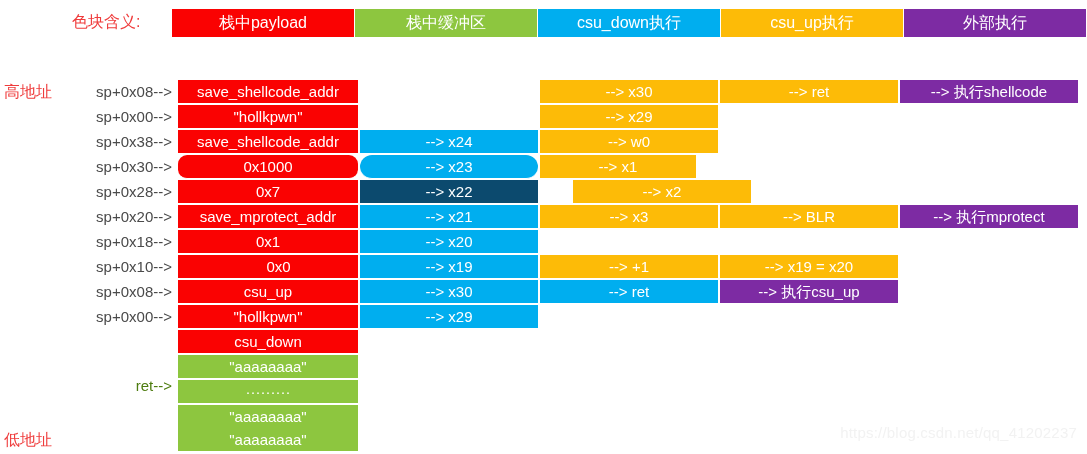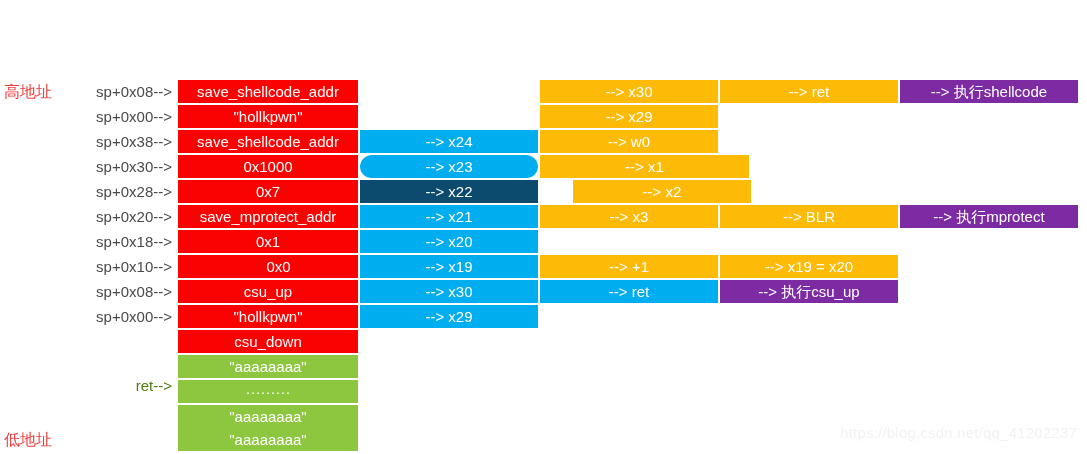--- a/index.html
+++ b/index.html
@@ -43,41 +43,51 @@
     position:absolute;right:10px;bottom:12px;
     color:#f2f2f2;font-size:15px;line-height:18px;white-space:nowrap;
     letter-spacing:0.2px;
   }
 </style>
 </head>
 <body>
 
 <div class="canvas">
 
+  <div class="legend">
+    <div class="legend-label">色块含义:</div>
+    <div id="legend-cells">
+        <div class="legend-cell" style="left: 172px; width: 182px; background: rgb(250, 2, 2);">栈中payload</div>
+        <div class="legend-cell" style="left: 355px; width: 182px; background: rgb(141, 198, 63);">栈中缓冲区</div>
+        <div class="legend-cell" style="left: 538px; width: 182px; background: rgb(0, 174, 239);">csu_down执行</div>
+        <div class="legend-cell" style="left: 721px; width: 182px; background: rgb(253, 187, 7);">csu_up执行</div>
+        <div class="legend-cell" style="left: 904px; width: 182px; background: rgb(125, 43, 163);">外部执行</div>
+      </div>
+  </div>
 
   <div class="side-label" id="high-addr-label" style="left: 4px; top: 83px;">高地址</div>
   <div class="side-label" id="low-addr-label" style="left: 4px; top: 431px;">低地址</div>
 
   <div id="rows-layer">
       <div class="addr" style="left: 60px; width: 112px; top: 80px; color: rgb(74, 74, 74);">sp+0x08--&gt;</div>
       <div class="cell" style="left: 178px; width: 180px; top: 80px; background: rgb(250, 2, 2);">save_shellcode_addr</div>
       <div class="cell" style="left: 540px; width: 178px; top: 80px; background: rgb(253, 187, 7);">--&gt; x30</div>
       <div class="cell" style="left: 720px; width: 178px; top: 80px; background: rgb(253, 187, 7);">--&gt; ret</div>
       <div class="cell" style="left: 900px; width: 178px; top: 80px; background: rgb(125, 43, 163);">--&gt; 执行shellcode</div>
       <div class="addr" style="left: 60px; width: 112px; top: 105px; color: rgb(74, 74, 74);">sp+0x00--&gt;</div>
       <div class="cell" style="left: 178px; width: 180px; top: 105px; background: rgb(250, 2, 2);">"hollkpwn"</div>
       <div class="cell" style="left: 540px; width: 178px; top: 105px; background: rgb(253, 187, 7);">--&gt; x29</div>
       <div class="addr" style="left: 60px; width: 112px; top: 130px; color: rgb(74, 74, 74);">sp+0x38--&gt;</div>
       <div class="cell" style="left: 178px; width: 180px; top: 130px; background: rgb(250, 2, 2);">save_shellcode_addr</div>
       <div class="cell" style="left: 360px; width: 178px; top: 130px; background: rgb(0, 174, 239);">--&gt; x24</div>
       <div class="cell" style="left: 540px; width: 178px; top: 130px; background: rgb(253, 187, 7);">--&gt; w0</div>
       <div class="addr" style="left: 60px; width: 112px; top: 155px; color: rgb(74, 74, 74);">sp+0x30--&gt;</div>
-      <div class="cell" style="left: 178px; width: 180px; top: 155px; background: rgb(250, 2, 2);">0x1000</div>
+      <div class="cell" style="left: 178px; width: 180px; top: 155px; background: rgb(250, 2, 2); border-radius: 9px;">0x1000</div>
       <div class="cell" style="left: 360px; width: 178px; top: 155px; background: rgb(0, 174, 239); border-radius: 12px;">--&gt; x23</div>
-      <div class="cell" style="left: 540px; width: 209px; top: 155px; background: rgb(253, 187, 7);">--&gt; x1</div>
+      <div class="cell" style="left: 540px; width: 156px; top: 155px; background: rgb(253, 187, 7);">--&gt; x1</div>
       <div class="addr" style="left: 60px; width: 112px; top: 180px; color: rgb(74, 74, 74);">sp+0x28--&gt;</div>
       <div class="cell" style="left: 178px; width: 180px; top: 180px; background: rgb(250, 2, 2);">0x7</div>
       <div class="cell" style="left: 360px; width: 178px; top: 180px; background: #0c4a6e;">--&gt; x22</div>
       <div class="cell" style="left: 540px; width: 178px; top: 180px; background: rgb(253, 187, 7); margin-left: 33px;">--&gt; x2</div>
       <div class="addr" style="left: 60px; width: 112px; top: 205px; color: rgb(74, 74, 74);">sp+0x20--&gt;</div>
       <div class="cell" style="left: 178px; width: 180px; top: 205px; background: rgb(250, 2, 2);">save_mprotect_addr</div>
       <div class="cell" style="left: 360px; width: 178px; top: 205px; background: rgb(0, 174, 239);">--&gt; x21</div>
       <div class="cell" style="left: 540px; width: 178px; top: 205px; background: rgb(253, 187, 7);">--&gt; x3</div>
       <div class="cell" style="left: 720px; width: 178px; top: 205px; background: rgb(253, 187, 7);">--&gt; BLR</div>
       <div class="cell" style="left: 900px; width: 178px; top: 205px; background: rgb(125, 43, 163);">--&gt; 执行mprotect</div>

